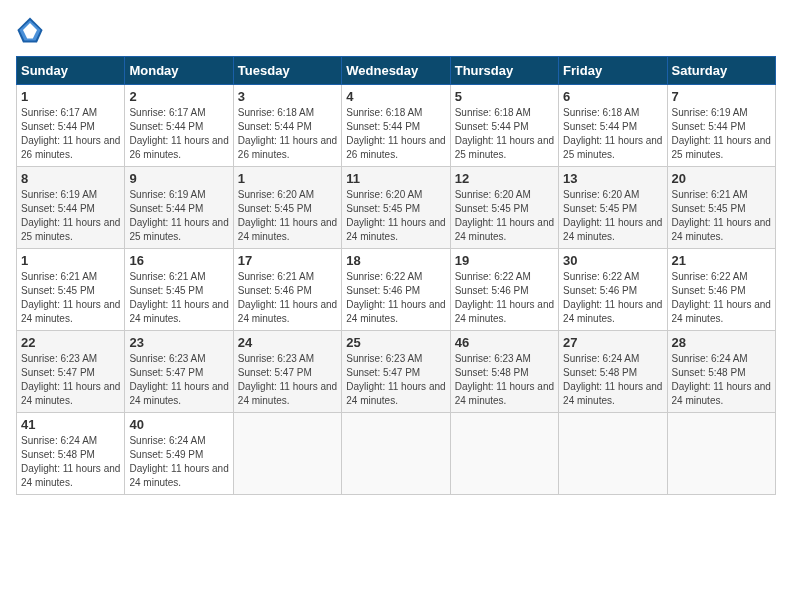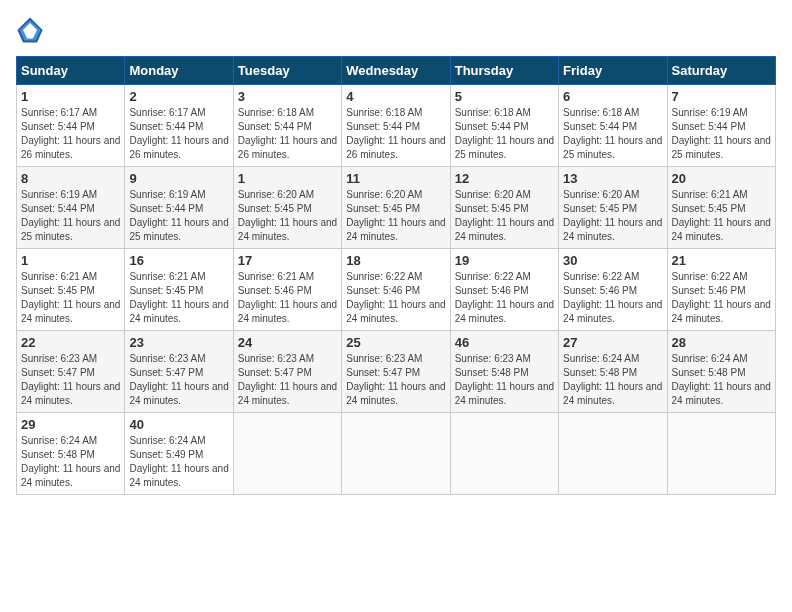--- a/index.html
+++ b/index.html
@@ -242,21 +242,21 @@
           <span class="day-num">27</span>
           <div class="day-info">Sunrise: 6:24 AM<br>Sunset: 5:48 PM<br>Daylight: 11 hours and 24 minutes.</div>
         </td>
         <td>
           <span class="day-num">28</span>
           <div class="day-info">Sunrise: 6:24 AM<br>Sunset: 5:48 PM<br>Daylight: 11 hours and 24 minutes.</div>
         </td>
       </tr>
       <tr>
         <td>
-          <span class="day-num">29</span>
+          <span class="day-num">41</span>
           <div class="day-info">Sunrise: 6:24 AM<br>Sunset: 5:48 PM<br>Daylight: 11 hours and 24 minutes.</div>
         </td>
         <td>
           <span class="day-num">40</span>
           <div class="day-info">Sunrise: 6:24 AM<br>Sunset: 5:49 PM<br>Daylight: 11 hours and 24 minutes.</div>
         </td>
         <td class="empty-cell"></td>
         <td class="empty-cell"></td>
         <td class="empty-cell"></td>
         <td class="empty-cell"></td>

